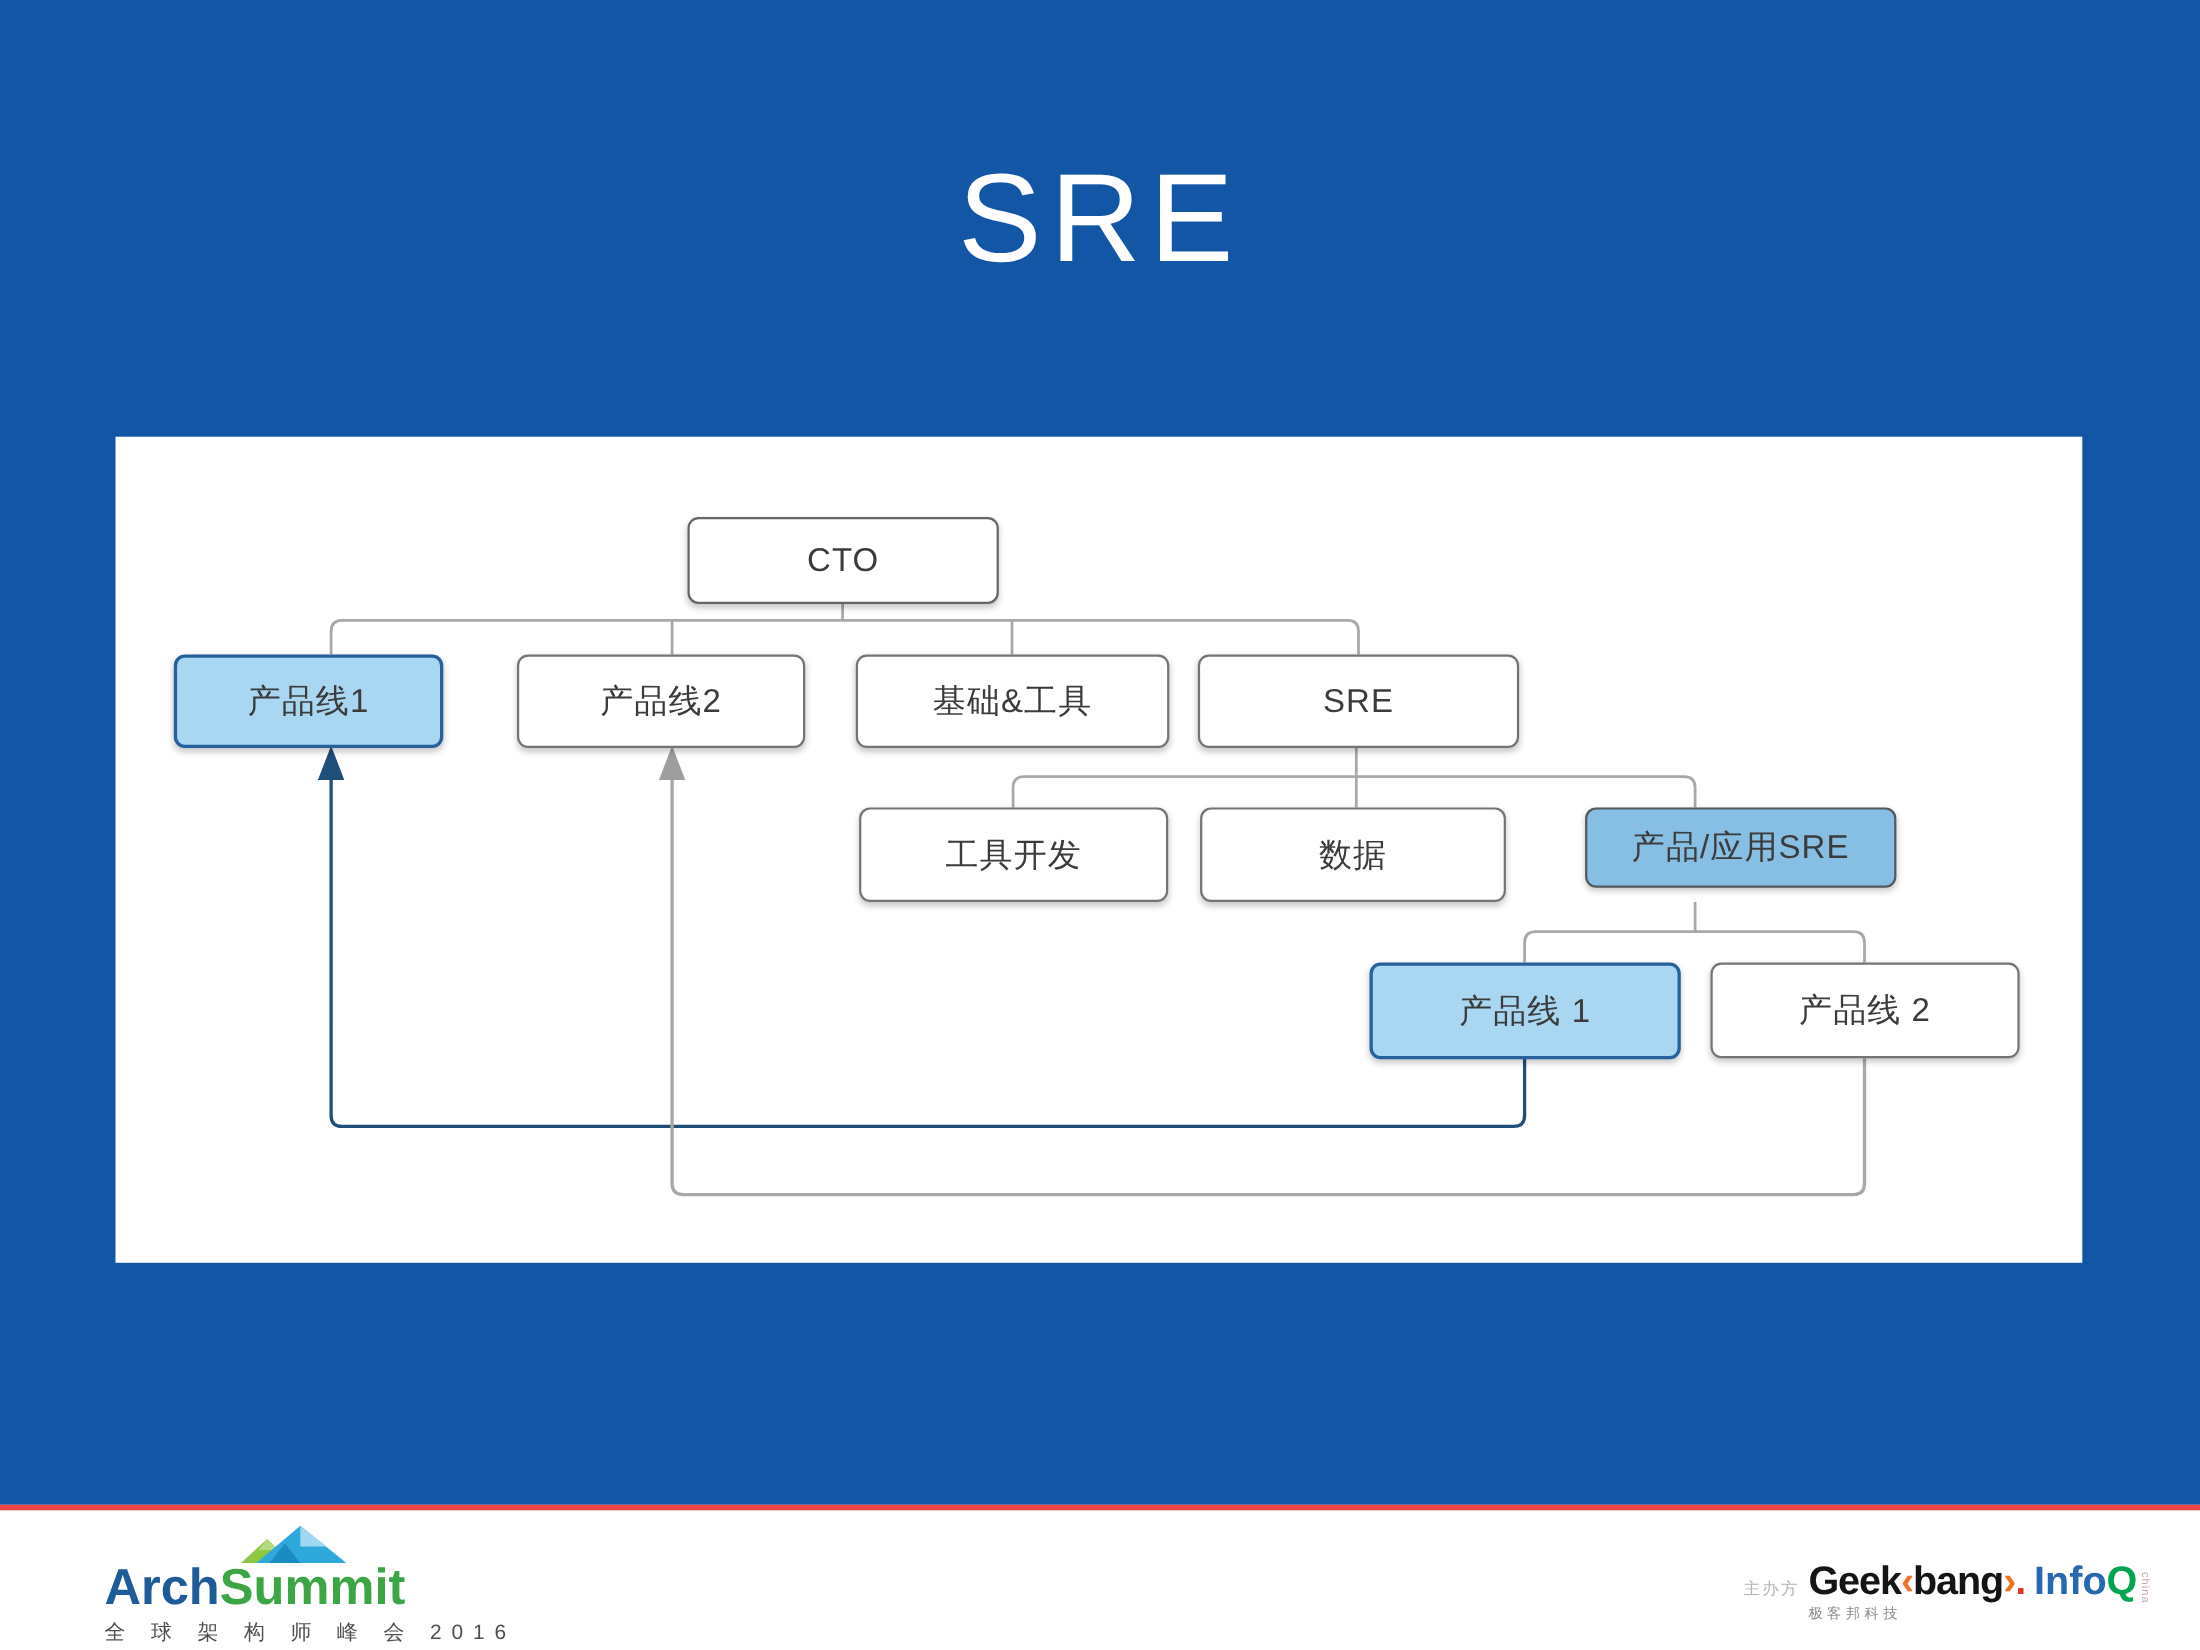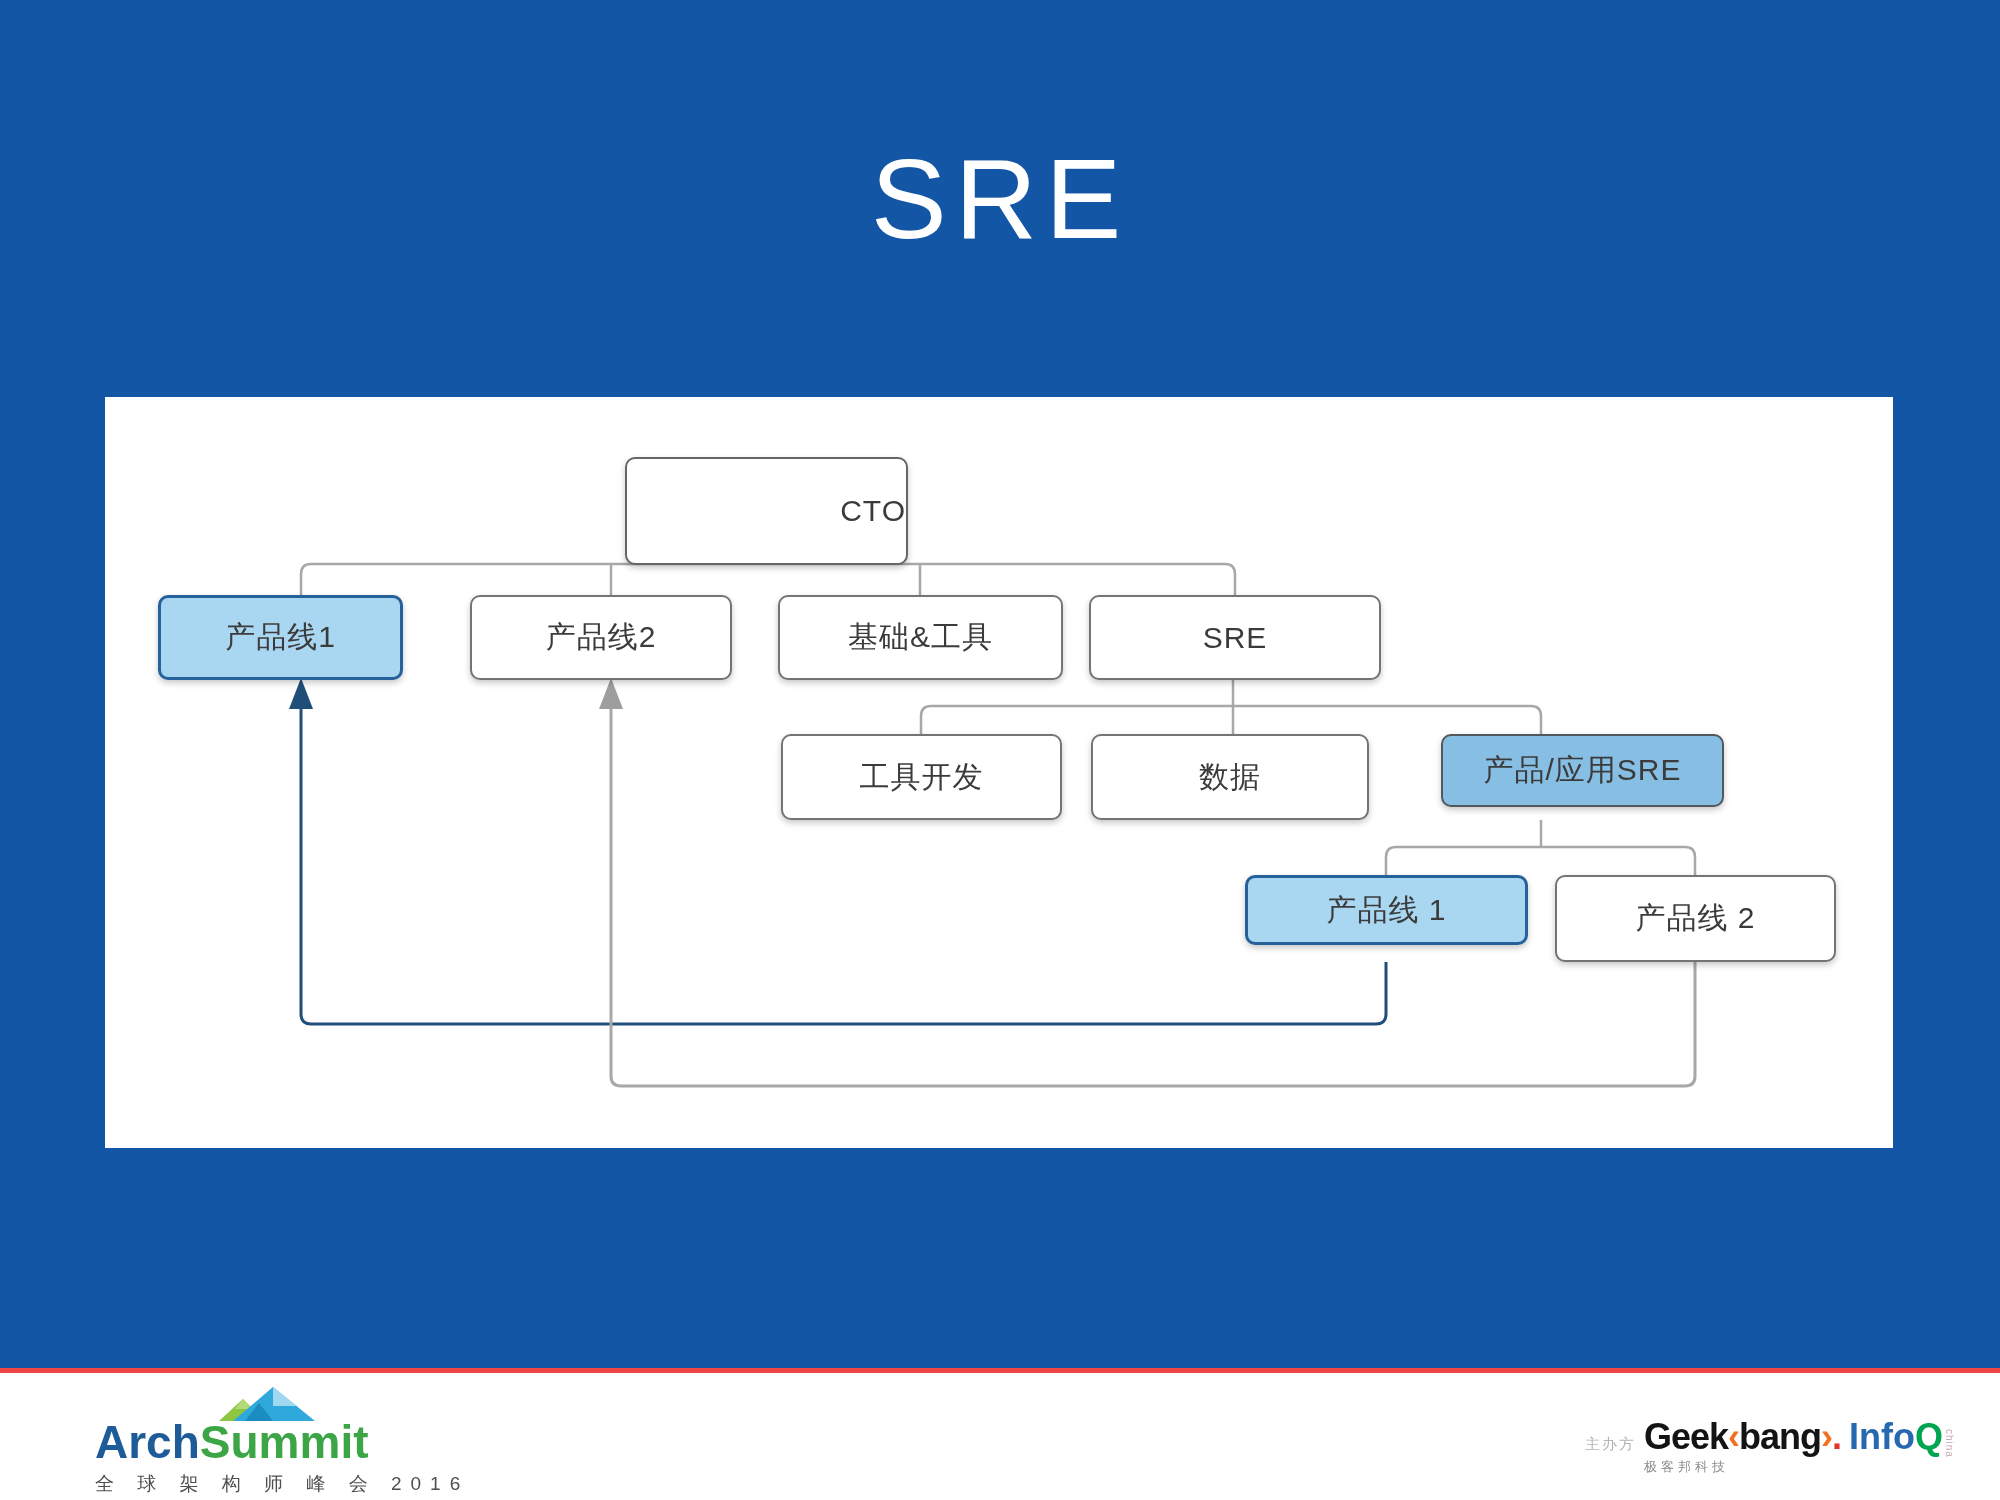--- a/index.html
+++ b/index.html
@@ -26,29 +26,29 @@
     position:absolute;box-sizing:border-box;
     display:flex;align-items:center;justify-content:center;
     background:#ffffff;border:2.5px solid #747474;border-radius:10px;
     font-size:30px;color:#3B3B3B;letter-spacing:1px;
     box-shadow:0 3px 6px rgba(0,0,0,0.22);
   }
   .node.cto{border-color:#666666;}
   .node.hl-light{background:#A9D7F2;border:3px solid #26619C;}
   .node.hl-med{background:#87BEE3;border-color:#53585D;}
   
-  .n-cto    {left:520px;top:60px; width:283px;height:108px;justify-content:flex-end;}
+  .n-cto    {left:520px;top:73px; width:283px;height:79px;}
   .n-pl1    {left:53px;  top:198px;width:245px;height:85px;}
   .n-pl2    {left:365px; top:198px;width:262px;height:85px;}
   .n-infra  {left:673px; top:198px;width:285px;height:85px;}
   .n-sre    {left:984px; top:198px;width:292px;height:85px;}
   .n-tooldev{left:676px; top:337px;width:281px;height:86px;}
   .n-data   {left:986px; top:337px;width:278px;height:86px;}
   .n-pasre  {left:1295px;top:337px;width:283px;height:73px;margin-left:41px;}
-  .n-pl1b   {left:1140px;top:478px;width:283px;height:70px;}
+  .n-pl1b   {left:1140px;top:478px;width:283px;height:88px;}
   .n-pl2b   {left:1450px;top:478px;width:281px;height:87px;}
   
   .footer{
     position:absolute;left:0;top:1368px;width:2000px;height:132px;
     box-sizing:border-box;background:#ffffff;border-top:5px solid #ef4444;
   }
   .archsummit{position:absolute;left:95px;top:12px;}
   .archsummit .mountain{display:block;margin-left:118px;}
   .archsummit .wordmark{font-size:46px;font-weight:700;line-height:1;margin-top:-2px;}
   .archsummit .w-arch{color:#1D5B99;}

